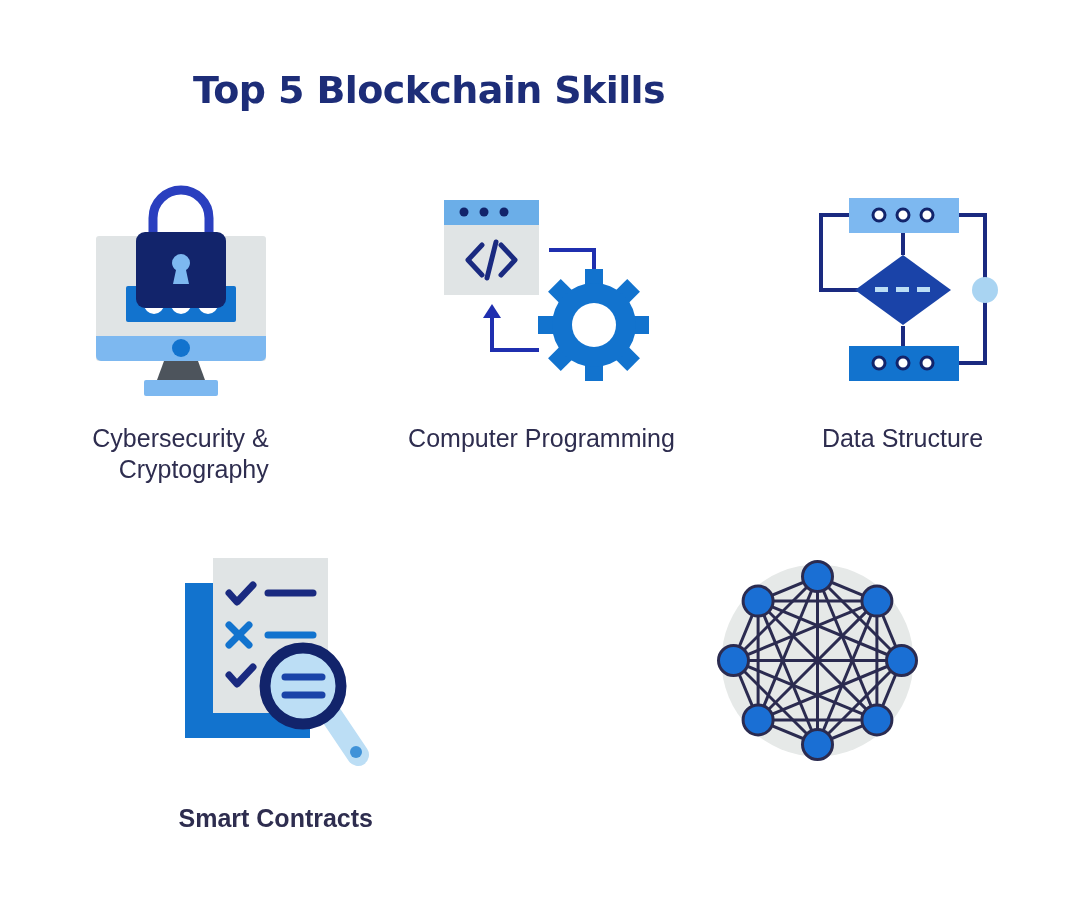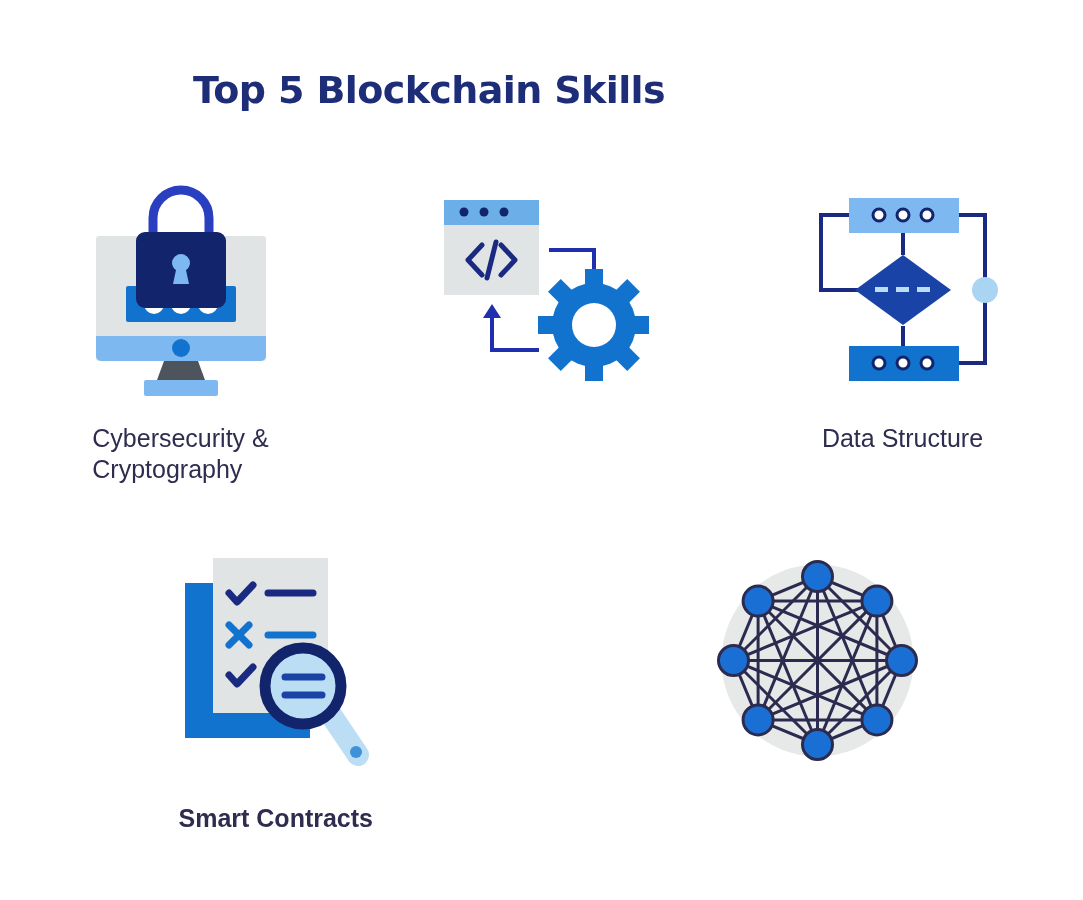--- a/index.html
+++ b/index.html
@@ -55,21 +55,21 @@
   .icon-area {
     height: 230px;
     display: flex;
     align-items: center;
     justify-content: center;
   }
   .row-bottom .icon-area { height: 250px; }
 
   .skill-label {
     margin-top: 18px;
-    text-align: left;
+    text-align: right;
     font-size: 25px;
     line-height: 31px;
     color: #2e2d4f;
     font-family: "Liberation Sans", sans-serif;
     white-space: pre-line;
   }
   .skill-label.strong { font-weight: 600; }
 </style>
 </head>
 <body>
@@ -144,20 +144,21 @@
               <rect x="-9" y="-56" width="18" height="22" transform="rotate(45)"></rect>
               <rect x="-9" y="34" width="18" height="22" transform="rotate(45)"></rect>
               <rect x="-56" y="-9" width="22" height="18" transform="rotate(45)"></rect>
               <rect x="34" y="-9" width="22" height="18" transform="rotate(45)"></rect>
             </g>
             <circle cx="0" cy="0" r="42"></circle>
             <circle cx="0" cy="0" r="22" fill="#ffffff"></circle>
           </g>
         </svg>
       </div>
+      <div class="skill-label">Computer Programming</div>
     </div>
 
     <div class="skill">
       <div class="icon-area">
         <svg width="200" height="195" viewBox="0 0 200 195">
 
           <g stroke="#1a2a80" stroke-width="4" fill="none">
             <polyline points="100,40 100,62"></polyline>
             <polyline points="100,133 100,157"></polyline>
             <polyline points="58,22 18,22 18,97 62,97"></polyline>

